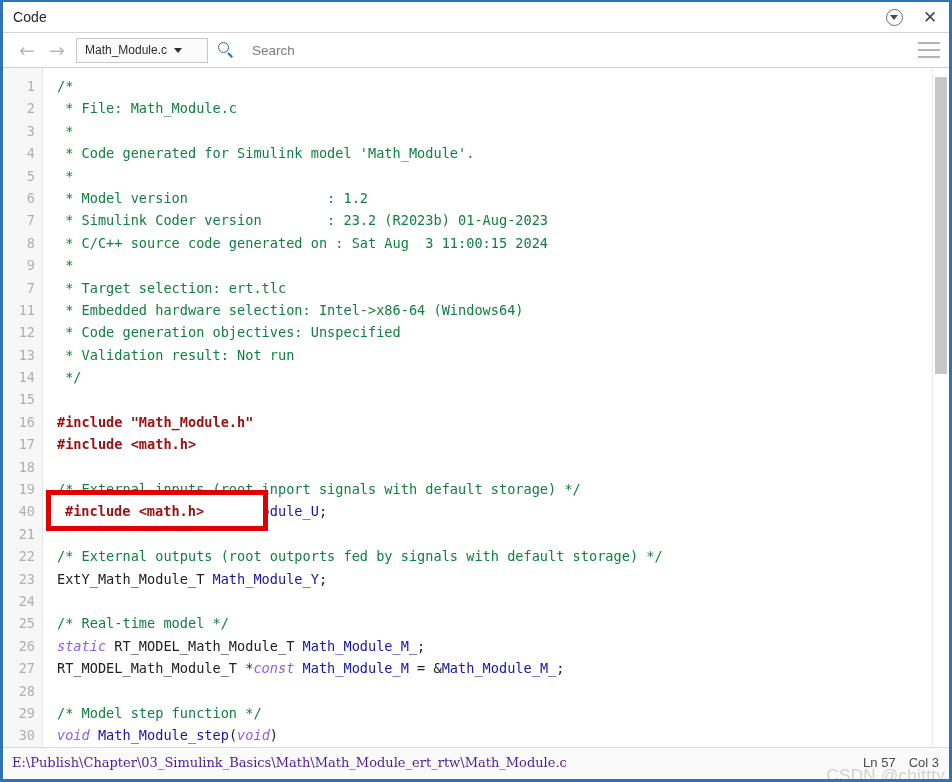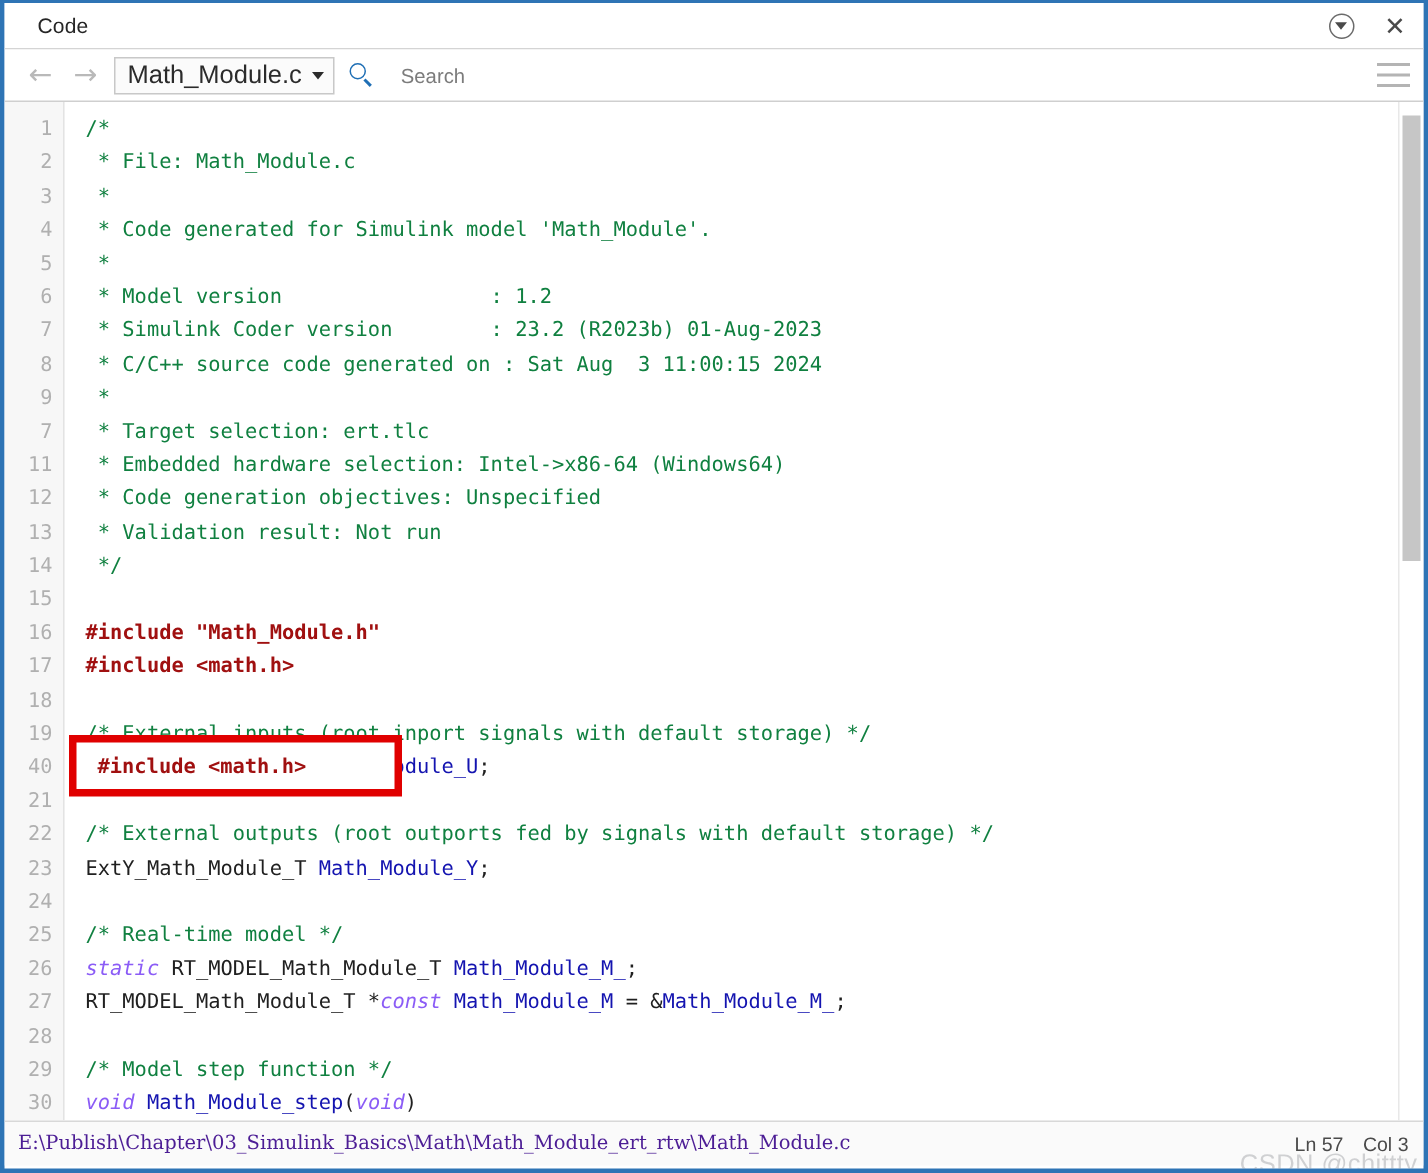--- a/index.html
+++ b/index.html
@@ -21,21 +21,21 @@
   }
 
   
   .titlebar {
     position: relative;
     height: 31px;
     background: #ffffff;
     border-bottom: 1px solid #d4d4d4;
     display: flex;
     align-items: center;
-    padding-left: 22px;
+    padding-left: 10px;
   }
   .titlebar .title {
     font-size: 14px;
     color: #262626;
     letter-spacing: .1px;
   }
   .titlebar .win-controls {
     position: absolute;
     right: 6px; top: 0;
     height: 31px;
@@ -95,21 +95,21 @@
     min-width: 132px;
     background: #fbfbfb;
     border: 1px solid #c8c8c8;
     display: flex;
     align-items: center;
     padding: 0 6px 0 8px;
     gap: 7px;
     cursor: pointer;
   }
   .filedrop .fname {
-    font-size: 17px;
+    font-size: 12px;
     color: #2b2b2b;
   }
   .caret-dn {
     width: 0; height: 0;
     border-left: 4.5px solid transparent;
     border-right: 4.5px solid transparent;
     border-top: 5.5px solid #2b2b2b;
   }
   .searchbox {
     margin-left: 10px;

